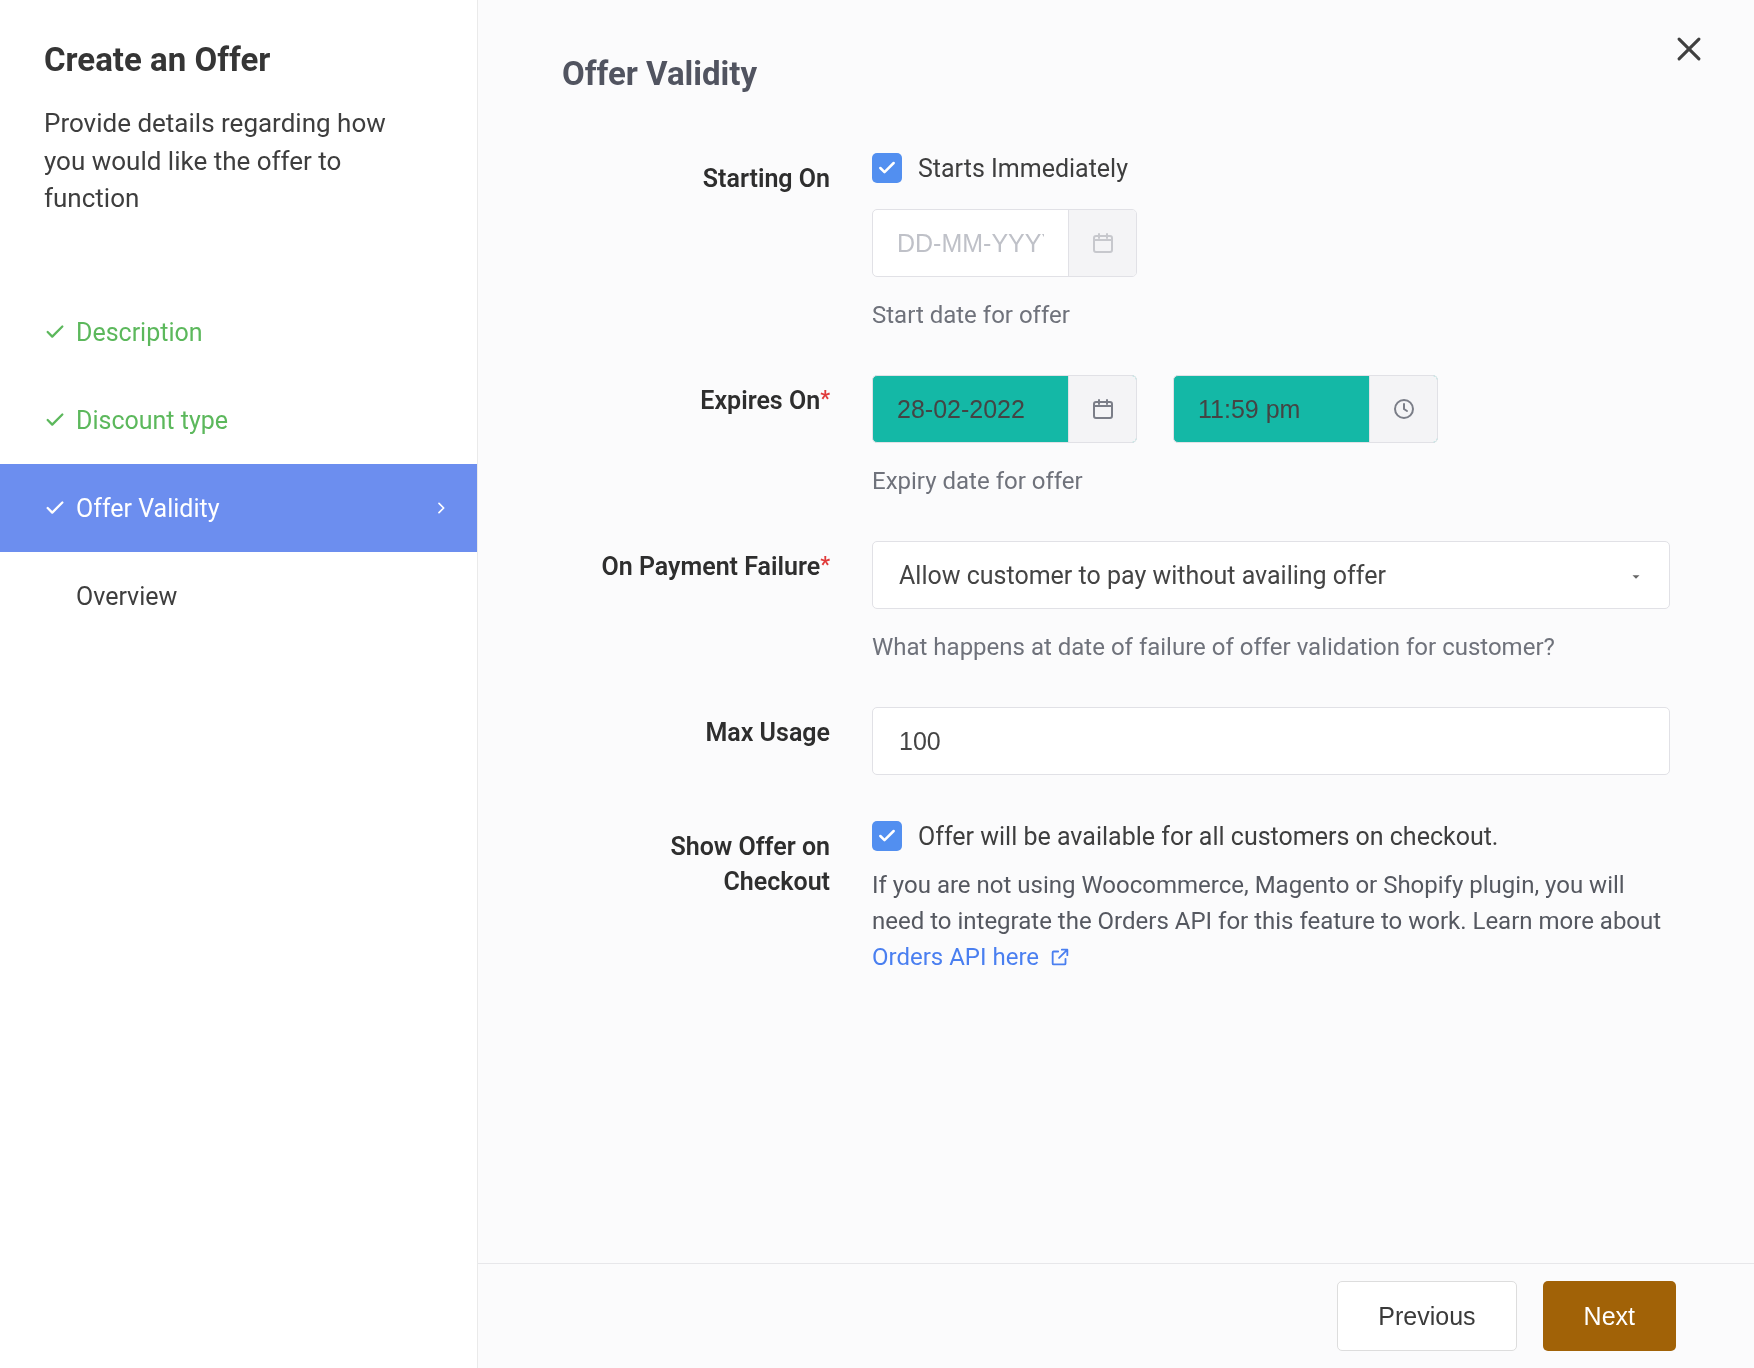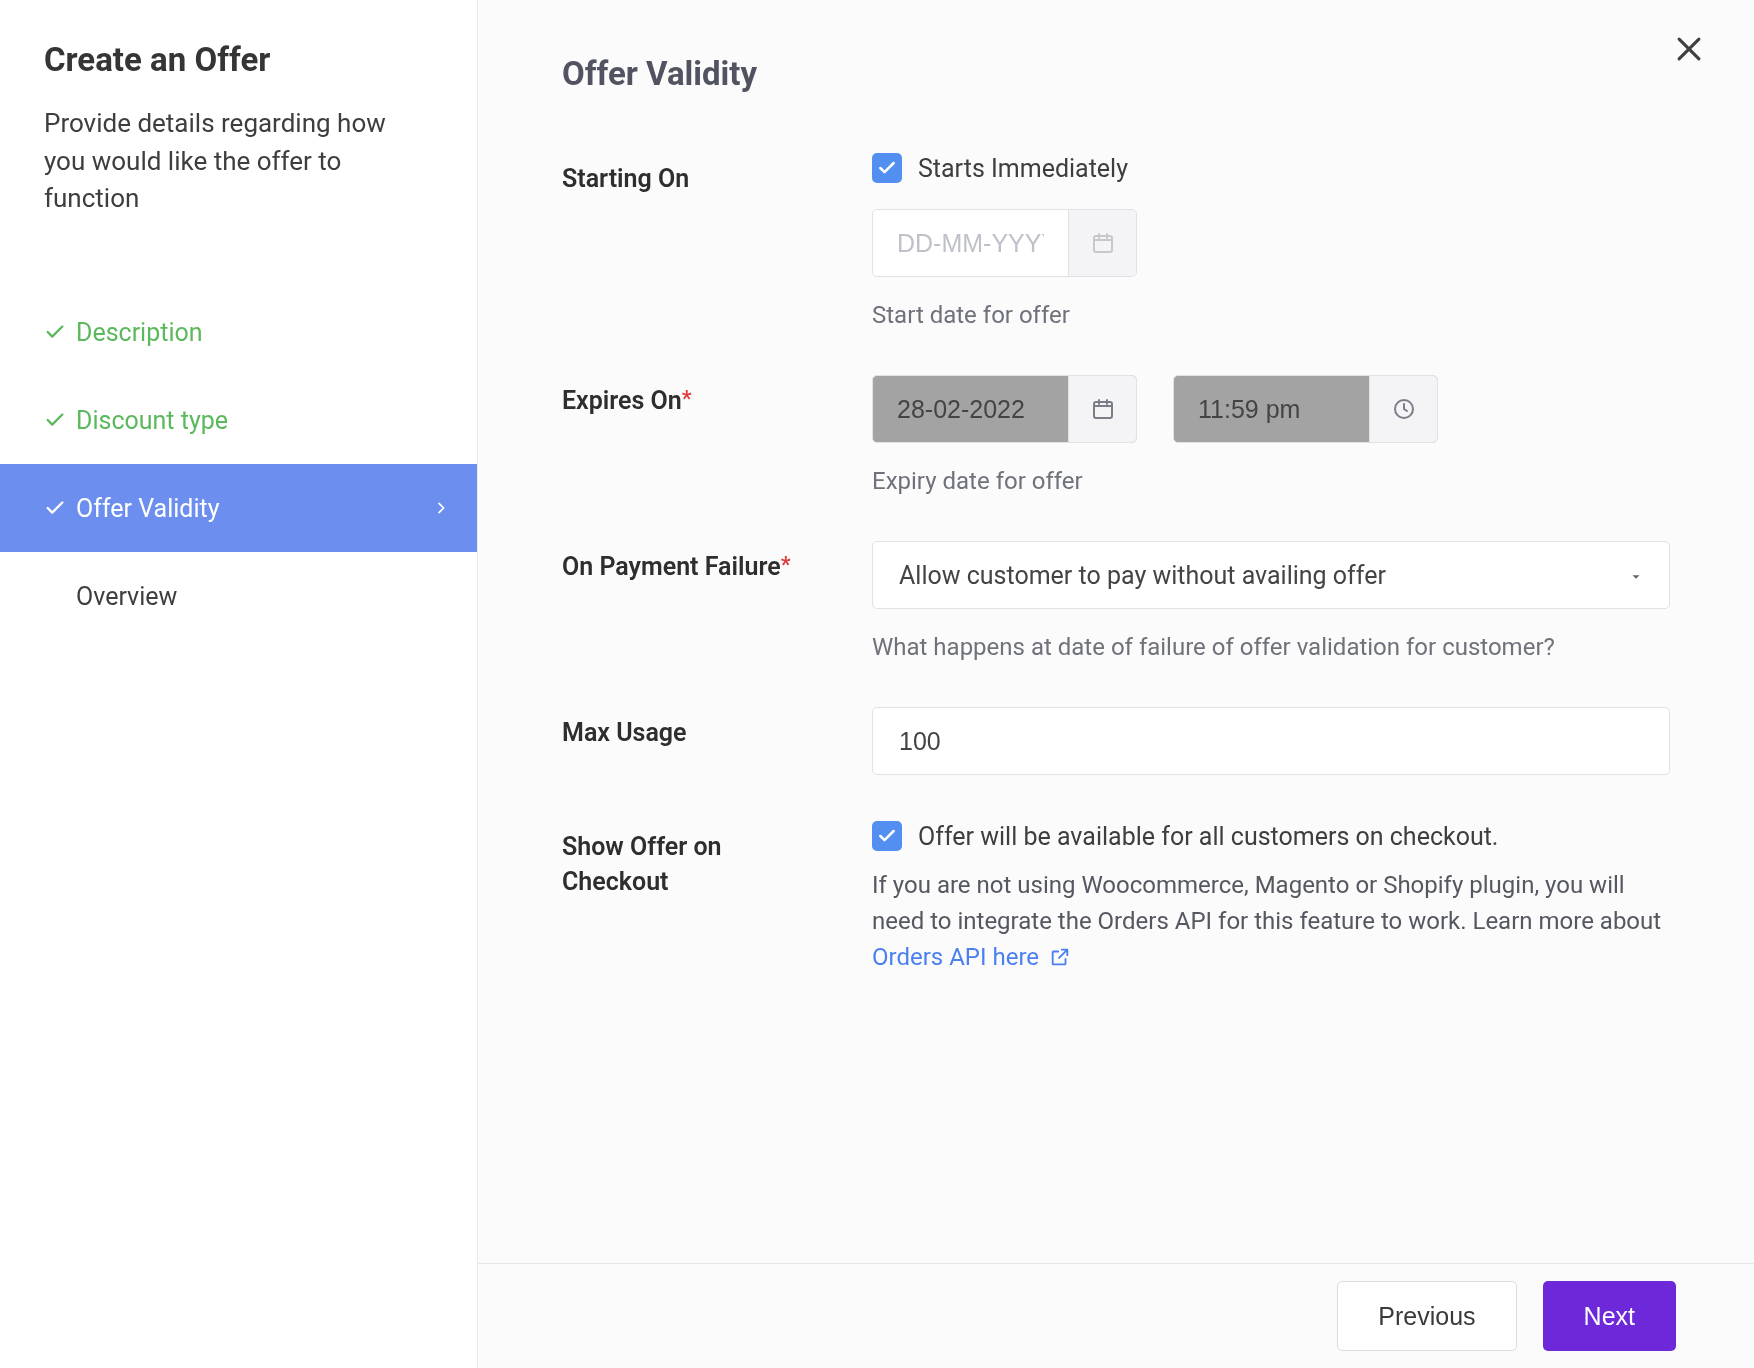--- a/index.html
+++ b/index.html
@@ -95,21 +95,21 @@
   .form-area {
     flex: 1;
     padding: 60px 84px 0 84px;
   }
   .form-row {
     display: flex;
     margin-bottom: 46px;
   }
   .form-label-col {
     width: 310px;
-    text-align: left;
+    text-align: right;
     padding-right: 42px;
     padding-top: 8px;
   }
   .form-label {
     font-size: 25px;
     font-weight: 600;
     color: #2e2e2e;
     line-height: 1.4;
   }
   .req { color: #e03a3a; font-size: 22px; position: relative; top: -3px; }
@@ -138,21 +138,21 @@
     gap: 36px;
     margin-top: 26px;
   }
   .date-group.nomt { margin-top: 0; }
   .input-with-icon {
     display: flex;
     border: 1px solid #e1e1e6;
     border-radius: 5px;
     overflow: hidden;
     height: 68px;
-    background: #a3a3a3;
+    background: #14b8a6;
   }
   .input-with-icon.disabled {
     background: #fff;
   }
   .input-with-icon input {
     border: none;
     outline: none;
     padding: 0 24px;
     font-size: 25px;
     color: #444;
@@ -237,21 +237,21 @@
     align-items: center;
     justify-content: center;
     border: 1px solid transparent;
   }
   .btn-secondary {
     background: #fff;
     border-color: #ddd;
     color: #3a3a3a;
   }
   .btn-primary {
-    background: #6d28d9;
+    background: #a16207;
     color: #fff;
   }
 </style>
 </head>
 <body>
 
 <div class="container">
   <aside class="sidebar">
     <h1 class="sidebar-title">Create an Offer</h1>
     <p class="sidebar-desc">Provide details regarding how you would like the offer to function</p>

